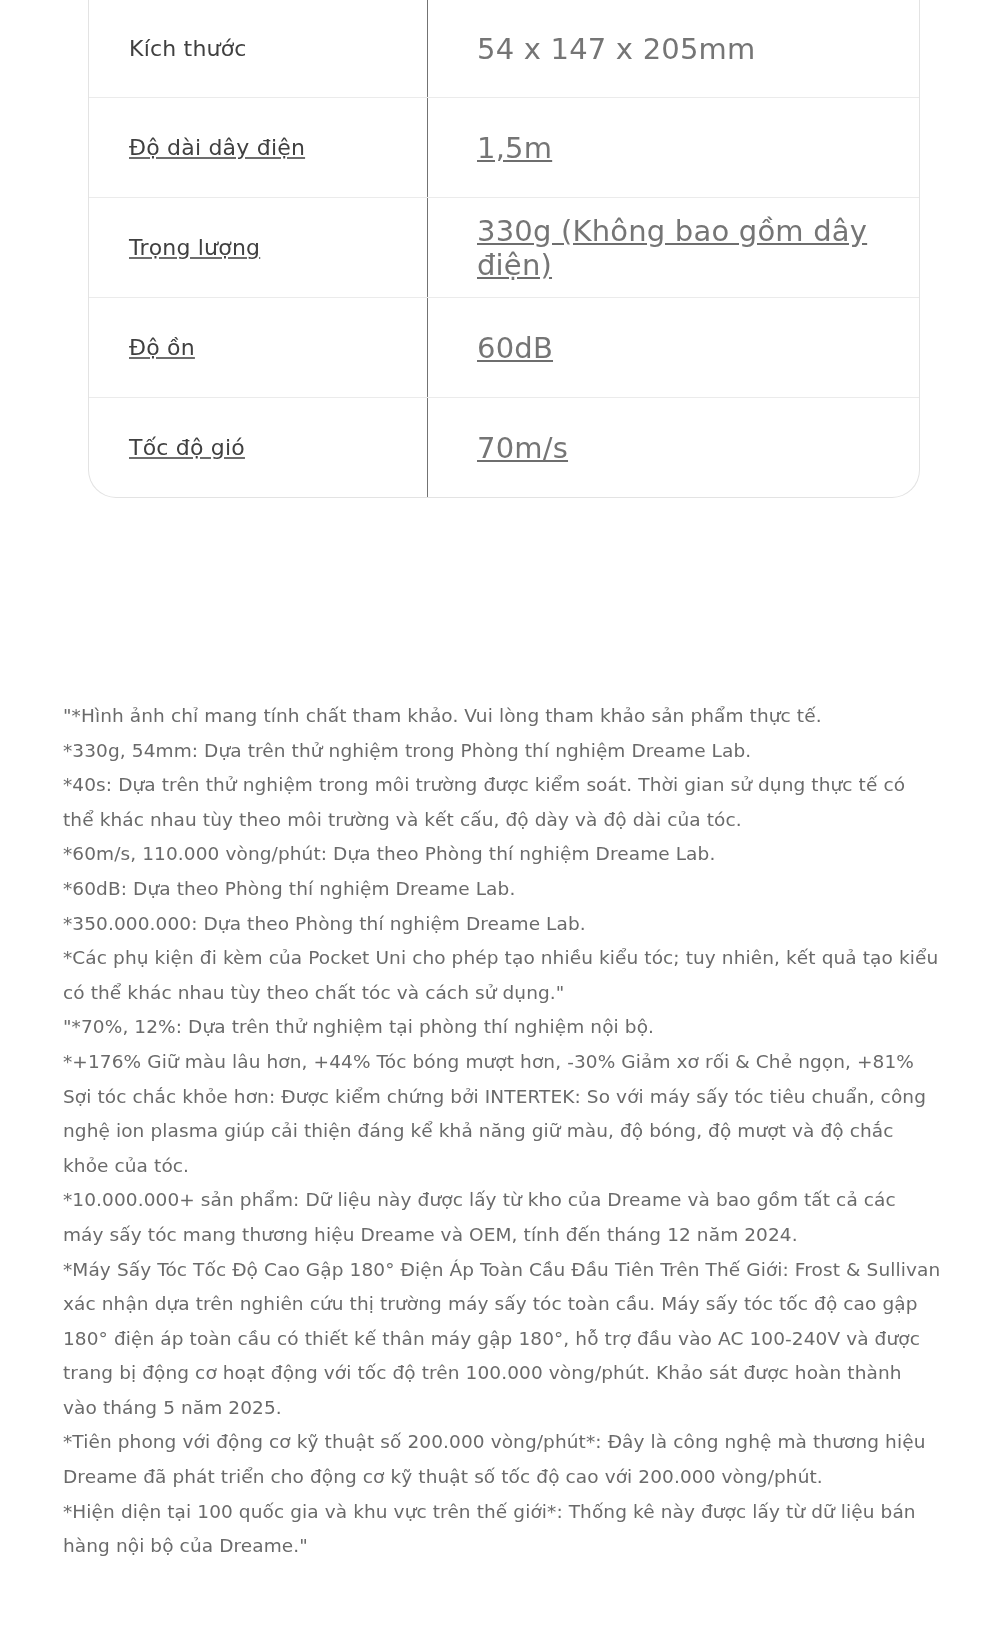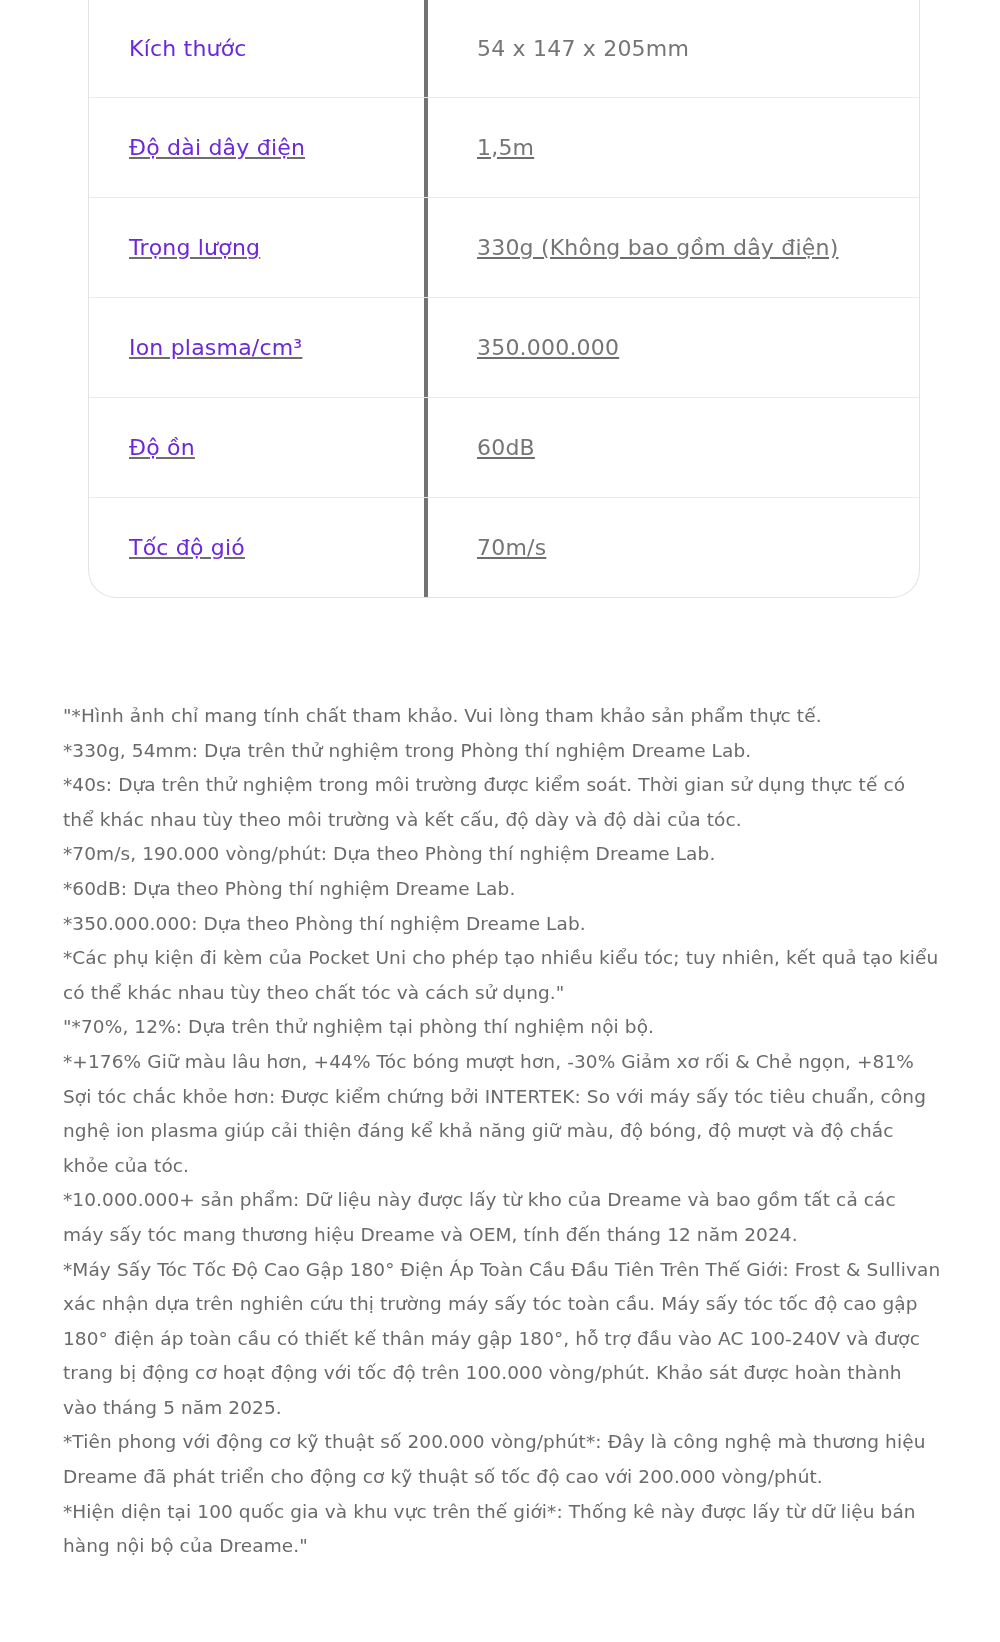--- a/index.html
+++ b/index.html
@@ -31,34 +31,34 @@
   }
   .spec-row {
     display: flex;
     height: 100px;
   }
   .spec-row:first-child { height: 97px; }
   .spec-row + .spec-row { border-top: 1px solid #ebebeb; text-decoration: underline; }
   .spec-label {
     width: 339px;
     flex: 0 0 339px;
-    border-right: 4px solid #737373;
+    border-right: 1px solid #737373;
     display: flex;
     align-items: center;
     padding-left: 40px;
     font-size: 22px;
     letter-spacing: 0.2px;
-    color: #6d28d9;
+    color: #404040;
   }
   .spec-value {
     flex: 1;
     display: flex;
     align-items: center;
     padding-left: 49px;
-    font-size: 22px;
+    font-size: 29px;
     letter-spacing: 0.2px;
     color: #757575;
   }
 
   
   .footnotes {
     position: absolute;
     left: 63px;
     top: 699px;
     width: 878px;
@@ -82,43 +82,39 @@
   <div class="spec-row">
     <div class="spec-label">Độ dài dây điện</div>
     <div class="spec-value">1,5m</div>
   </div>
 
   <div class="spec-row">
     <div class="spec-label">Trọng lượng</div>
     <div class="spec-value">330g (Không bao gồm dây điện)</div>
   </div>
 
-  <div class="spec-row">
-    <div class="spec-label">Ion plasma/cm³</div>
-    <div class="spec-value">350.000.000</div>
-  </div>
 
 
   <div class="spec-row">
     <div class="spec-label">Độ ồn</div>
     <div class="spec-value">60dB</div>
   </div>
 
   <div class="spec-row">
     <div class="spec-label">Tốc độ gió</div>
     <div class="spec-value">70m/s</div>
   </div>
 
 </div>
 
 <div class="footnotes">
   <p>"*Hình ảnh chỉ mang tính chất tham khảo. Vui lòng tham khảo sản phẩm thực tế.</p>
   <p>*330g, 54mm: Dựa trên thử nghiệm trong Phòng thí nghiệm Dreame Lab.</p>
   <p>*40s: Dựa trên thử nghiệm trong môi trường được kiểm soát. Thời gian sử dụng thực tế có thể khác nhau tùy theo môi trường và kết cấu, độ dày và độ dài của tóc.</p>
-  <p>*70m/s, 190.000 vòng/phút: Dựa theo Phòng thí nghiệm Dreame Lab.</p>
+  <p>*60m/s, 110.000 vòng/phút: Dựa theo Phòng thí nghiệm Dreame Lab.</p>
   <p>*60dB: Dựa theo Phòng thí nghiệm Dreame Lab.</p>
   <p>*350.000.000: Dựa theo Phòng thí nghiệm Dreame Lab.</p>
   <p>*Các phụ kiện đi kèm của Pocket Uni cho phép tạo nhiều kiểu tóc; tuy nhiên, kết quả tạo kiểu có thể khác nhau tùy theo chất tóc và cách sử dụng."</p>
   <p>"*70%, 12%: Dựa trên thử nghiệm tại phòng thí nghiệm nội bộ.</p>
   <p>*+176% Giữ màu lâu hơn, +44% Tóc bóng mượt hơn, -30% Giảm xơ rối &amp; Chẻ ngọn, +81% Sợi tóc chắc khỏe hơn: Được kiểm chứng bởi INTERTEK: So với máy sấy tóc tiêu chuẩn, công nghệ ion plasma giúp cải thiện đáng kể khả năng giữ màu, độ bóng, độ mượt và độ chắc khỏe của tóc.</p>
   <p>*10.000.000+ sản phẩm: Dữ liệu này được lấy từ kho của Dreame và bao gồm tất cả các máy sấy tóc mang thương hiệu Dreame và OEM, tính đến tháng 12 năm 2024.</p>
   <p>*Máy Sấy Tóc Tốc Độ Cao Gập 180° Điện Áp Toàn Cầu Đầu Tiên Trên Thế Giới: Frost &amp; Sullivan xác nhận dựa trên nghiên cứu thị trường máy sấy tóc toàn cầu. Máy sấy tóc tốc độ cao gập 180° điện áp toàn cầu có thiết kế thân máy gập 180°, hỗ trợ đầu vào AC 100-240V và được trang bị động cơ hoạt động với tốc độ trên 100.000 vòng/phút. Khảo sát được hoàn thành vào tháng 5 năm 2025.</p>
   <p>*Tiên phong với động cơ kỹ thuật số 200.000 vòng/phút*: Đây là công nghệ mà thương hiệu Dreame đã phát triển cho động cơ kỹ thuật số tốc độ cao với 200.000 vòng/phút.</p>
   <p>*Hiện diện tại 100 quốc gia và khu vực trên thế giới*: Thống kê này được lấy từ dữ liệu bán hàng nội bộ của Dreame."</p>
 </div>

